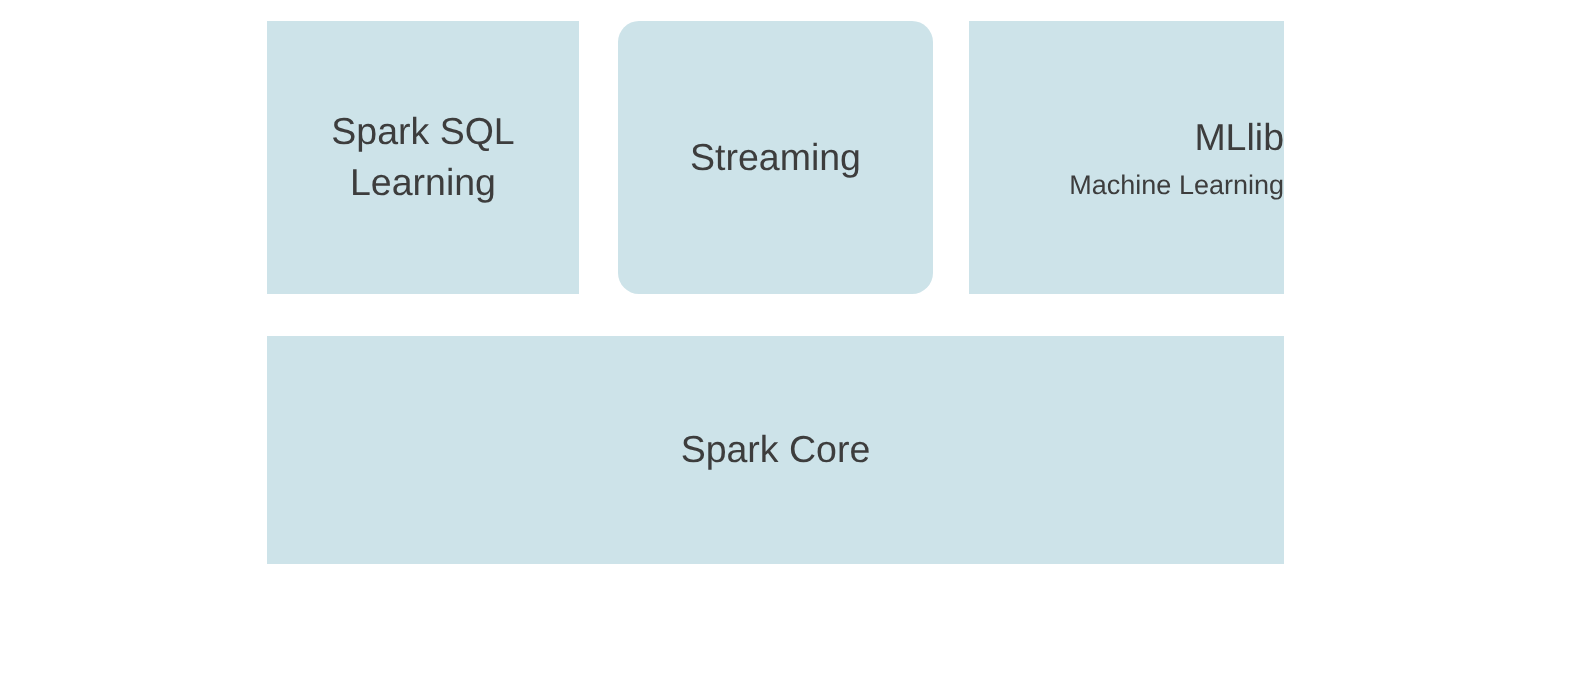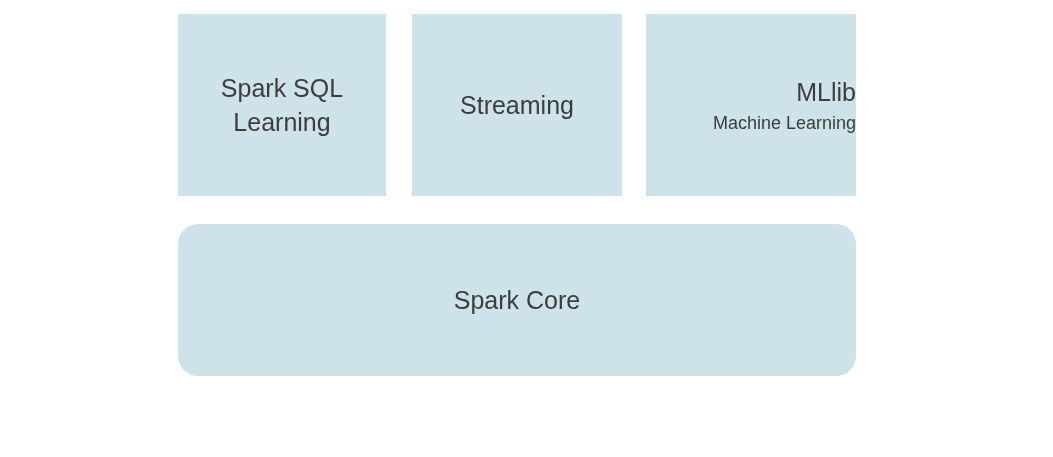--- a/index.html
+++ b/index.html
@@ -30,34 +30,34 @@
     left: 178px;
     top: 14px;
     width: 208px;
     height: 182px;
   }
   .box-streaming {
     left: 412px;
     top: 14px;
     width: 210px;
     height: 182px;
+    border-radius: 14px;
   }
   .box-mllib {
     left: 646px;
     top: 14px;
     width: 210px;
     height: 182px;
     align-items: flex-end;
   }
   .box-spark-core {
     left: 178px;
     top: 224px;
     width: 678px;
     height: 152px;
-    border-radius: 20px;
   }
   .box-label {
     font-size: 25px;
     line-height: 34px;
     font-weight: 400;
   }
   .box-sublabel {
     font-size: 18px;
     line-height: 24px;
     margin-top: 2px;

